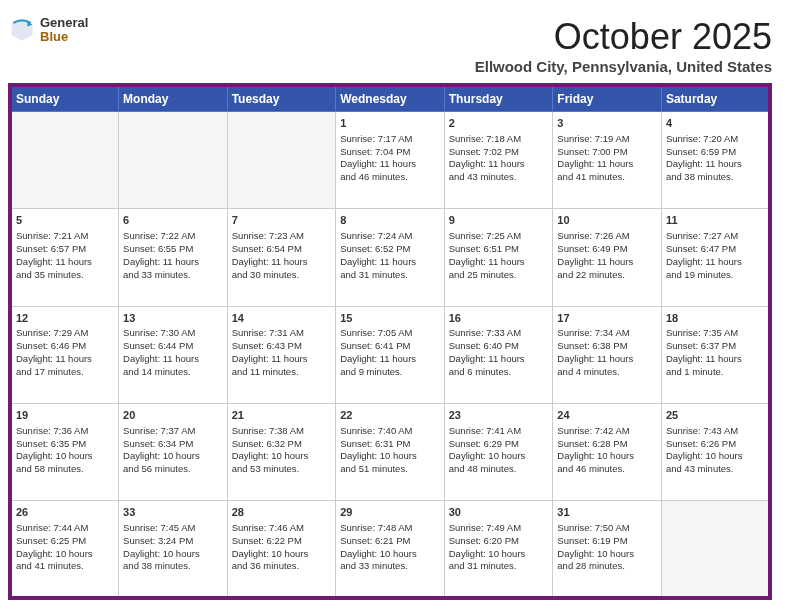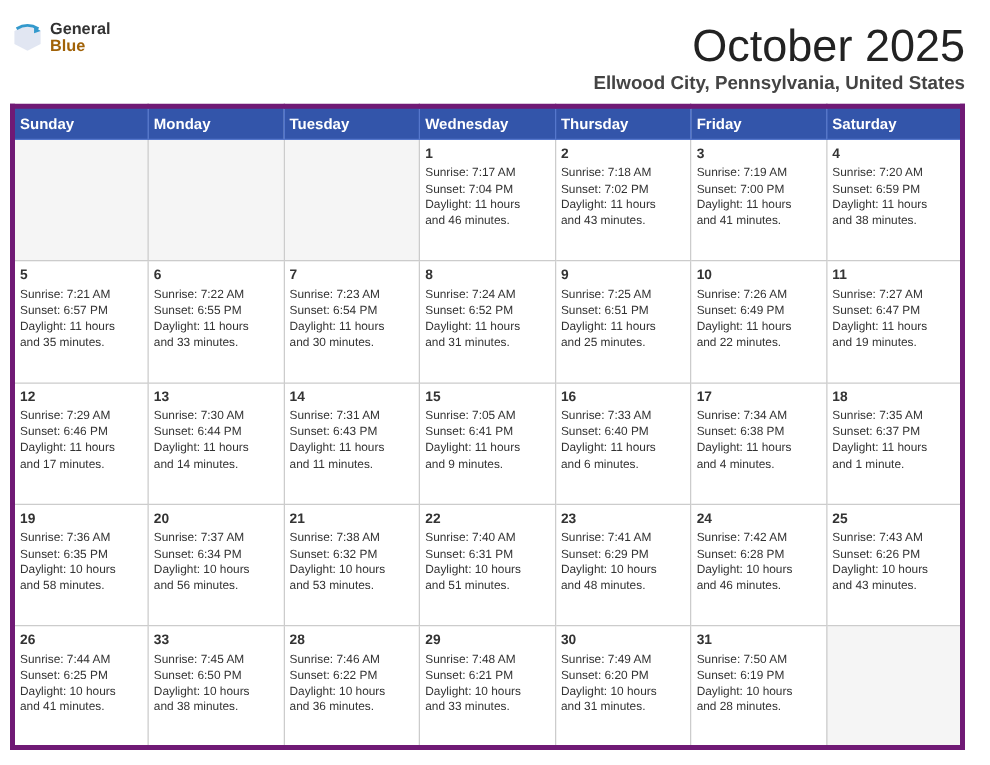--- a/index.html
+++ b/index.html
@@ -314,21 +314,21 @@
           <td>
             <div class="day-num">26</div>
             <div>Sunrise: 7:44 AM</div>
             <div>Sunset: 6:25 PM</div>
             <div>Daylight: 10 hours</div>
             <div>and 41 minutes.</div>
           </td>
           <td>
             <div class="day-num">33</div>
             <div>Sunrise: 7:45 AM</div>
-            <div>Sunset: 6:50 PM</div>
+            <div>Sunset: 3:24 PM</div>
             <div>Daylight: 10 hours</div>
             <div>and 38 minutes.</div>
           </td>
           <td>
             <div class="day-num">28</div>
             <div>Sunrise: 7:46 AM</div>
             <div>Sunset: 6:22 PM</div>
             <div>Daylight: 10 hours</div>
             <div>and 36 minutes.</div>
           </td>

